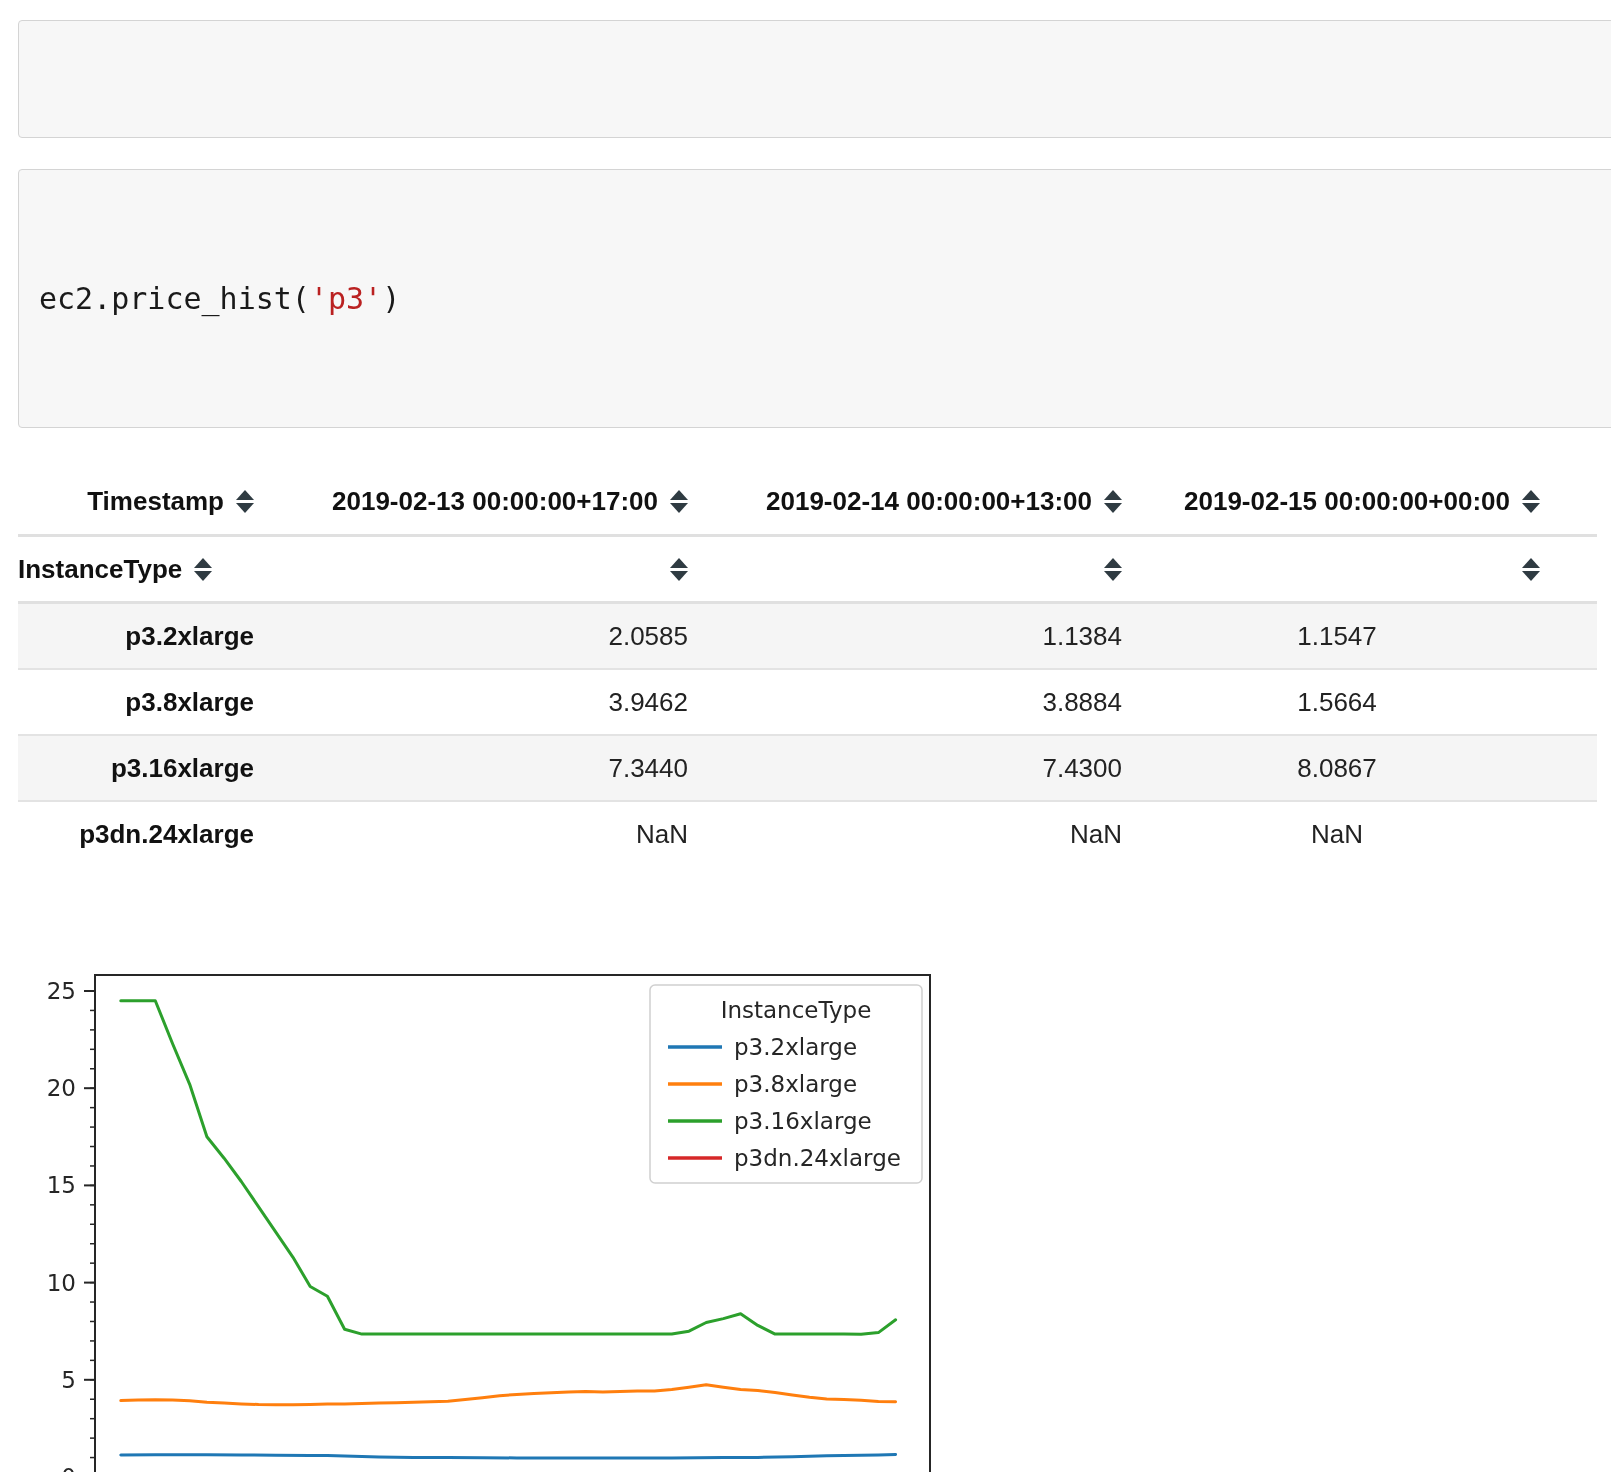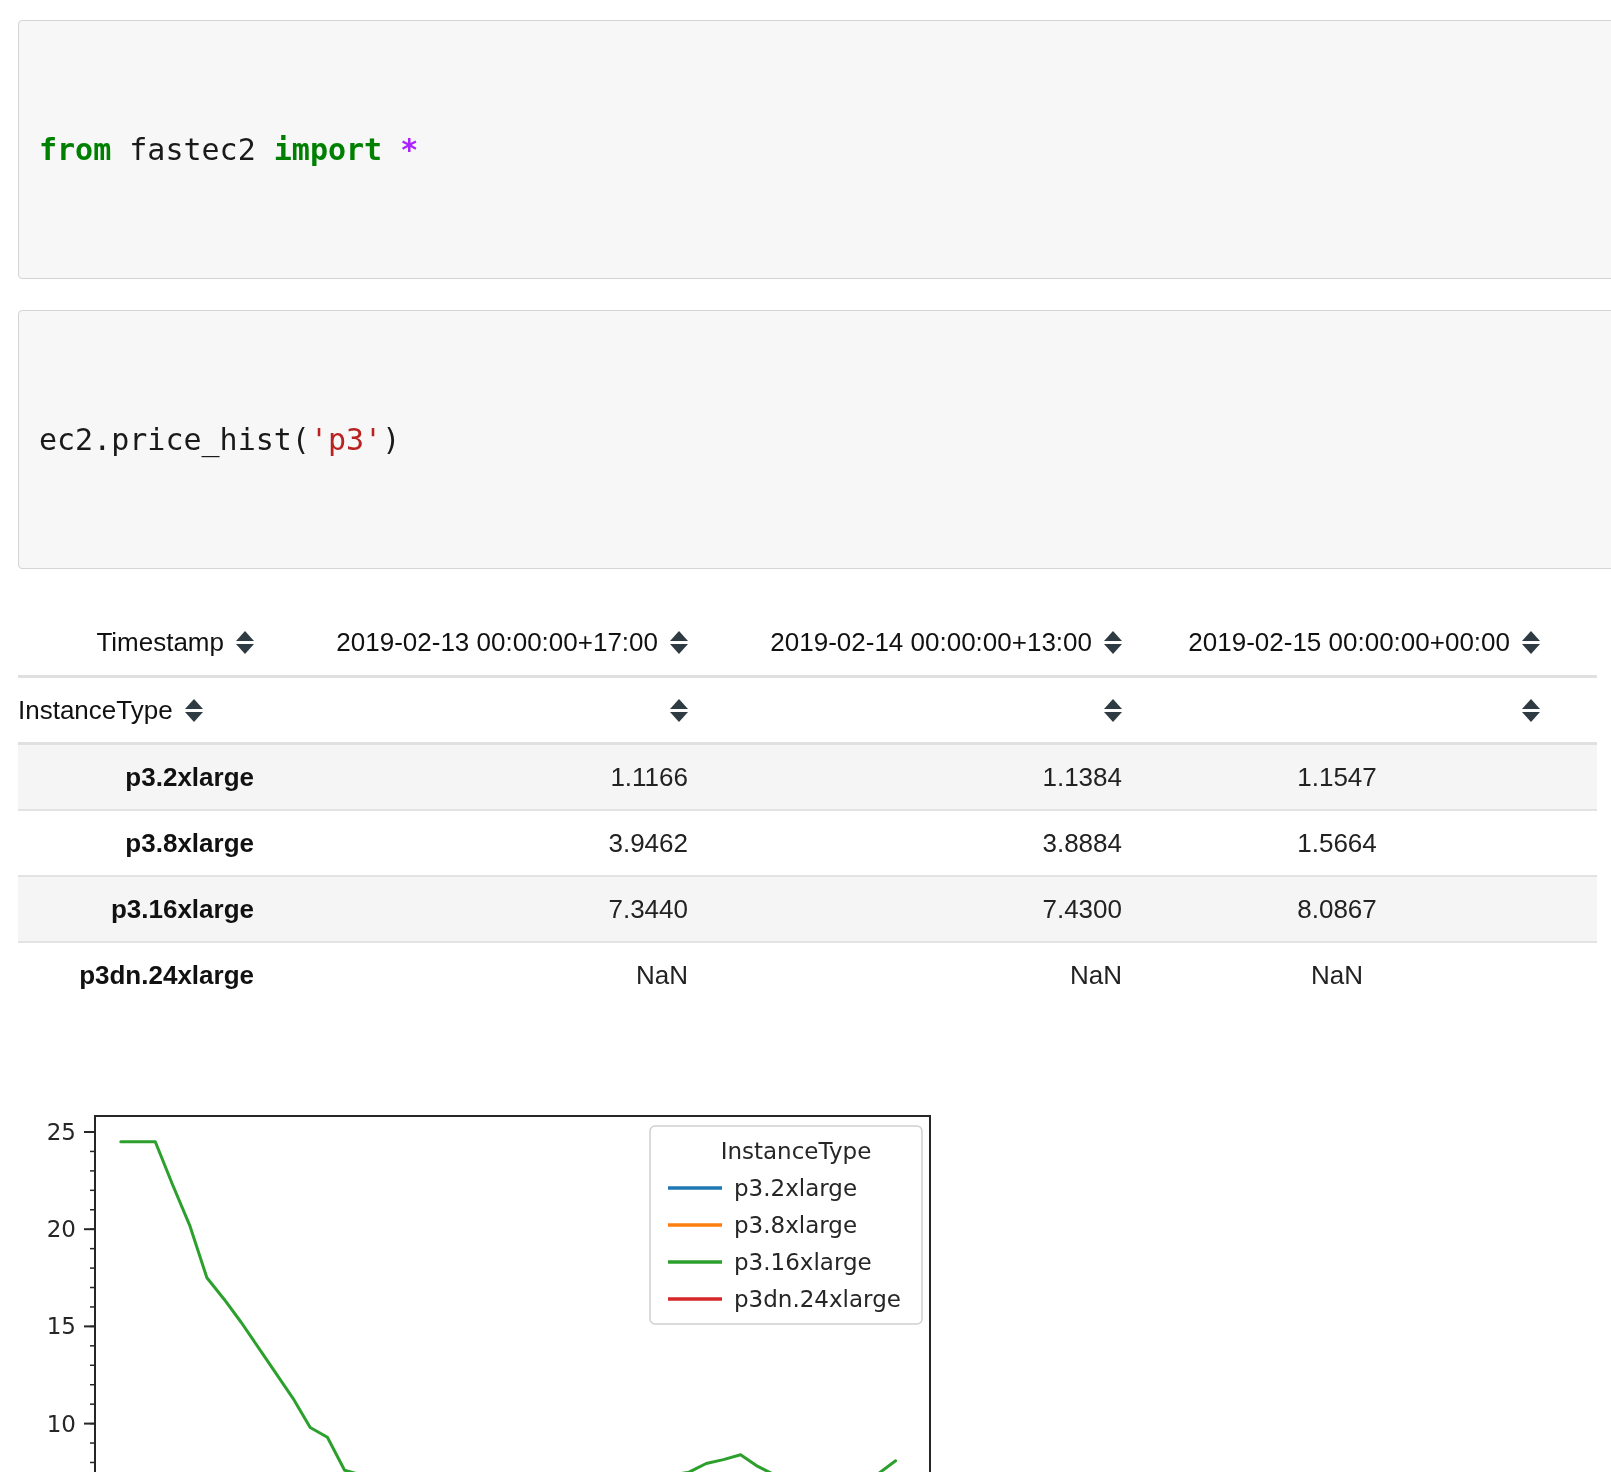--- a/index.html
+++ b/index.html
@@ -23,42 +23,41 @@
   .df-table col.c0{width:248px;} .df-table col.c1{width:434px;}
   .df-table col.c2{width:434px;} .df-table col.c3{width:463px;}
   .df-table th,.df-table td{padding:0 12px 0 0;margin:0;vertical-align:middle;}
   .df-table th:last-child,.df-table td:last-child{padding-right:57px;text-align:center;}
   .hdr-row-1 th{height:65px;border-bottom:3px solid #e0e0e0;}
   .hdr-row-2 th{height:64px;border-bottom:3px solid #e0e0e0;}
   .data-row td{height:64px;border-bottom:2px solid #e3e3e3;}
   .data-row:last-child td{border-bottom:none;}
   .data-row:nth-child(odd){background:#f5f5f5;}
   .hdr-cell{display:flex;align-items:center;justify-content:flex-end;gap:12px;
-            font-weight:normal;color:#111;}
+            font-weight:bold;color:#111;}
   .hdr-cell.left{justify-content:flex-start;}
   .num-cell{text-align:right;color:#222;font-weight:normal;}
   .row-label{text-align:right;font-weight:bold;color:#111;}
   .sort-icon{display:inline-flex;flex-direction:column;align-items:center;gap:3px;cursor:pointer;}
   .sort-icon .up{width:0;height:0;border-left:9px solid transparent;
                  border-right:9px solid transparent;border-bottom:10px solid #2f3b42;}
   .sort-icon .dn{width:0;height:0;border-left:9px solid transparent;
                  border-right:9px solid transparent;border-top:10px solid #2f3b42;}
 
   
   .figure-wrap{margin-top:0;}
   #figure{display:block;margin:0;}
   #figure text{font-family:"DejaVu Sans",sans-serif;fill:#262626;}
 </style>
 </head>
 <body>
 
 <div id="page">
 
   <div class="code-cell cell-1">
-    <div><span class="tok-kw">from</span><span> fastec2 </span><span class="tok-kw">import</span><span> </span><span class="tok-op">*</span></div>
   </div>
 
   <div class="code-cell cell-2">
     <div><span>ec2.price_hist(</span><span class="tok-str">'p3'</span><span>)</span></div>
   </div>
 
   <table class="df-table">
     <colgroup>
         <col class="c0">
         <col class="c1">
@@ -136,21 +135,21 @@
                 <i class="up"></i>
                 <i class="dn"></i>
               </span>
         </div>
           </th>
       </tr>
     </thead>
     <tbody>
       <tr class="data-row">
         <td class="row-label">p3.2xlarge</td>
-        <td class="num-cell">1.1166</td>
+        <td class="num-cell">2.0585</td>
         <td class="num-cell">1.1384</td>
         <td class="num-cell">1.1547</td>
       </tr>
       <tr class="data-row">
         <td class="row-label">p3.8xlarge</td>
         <td class="num-cell">3.9462</td>
         <td class="num-cell">3.8884</td>
         <td class="num-cell">1.5664</td>
       </tr>
       <tr class="data-row">

